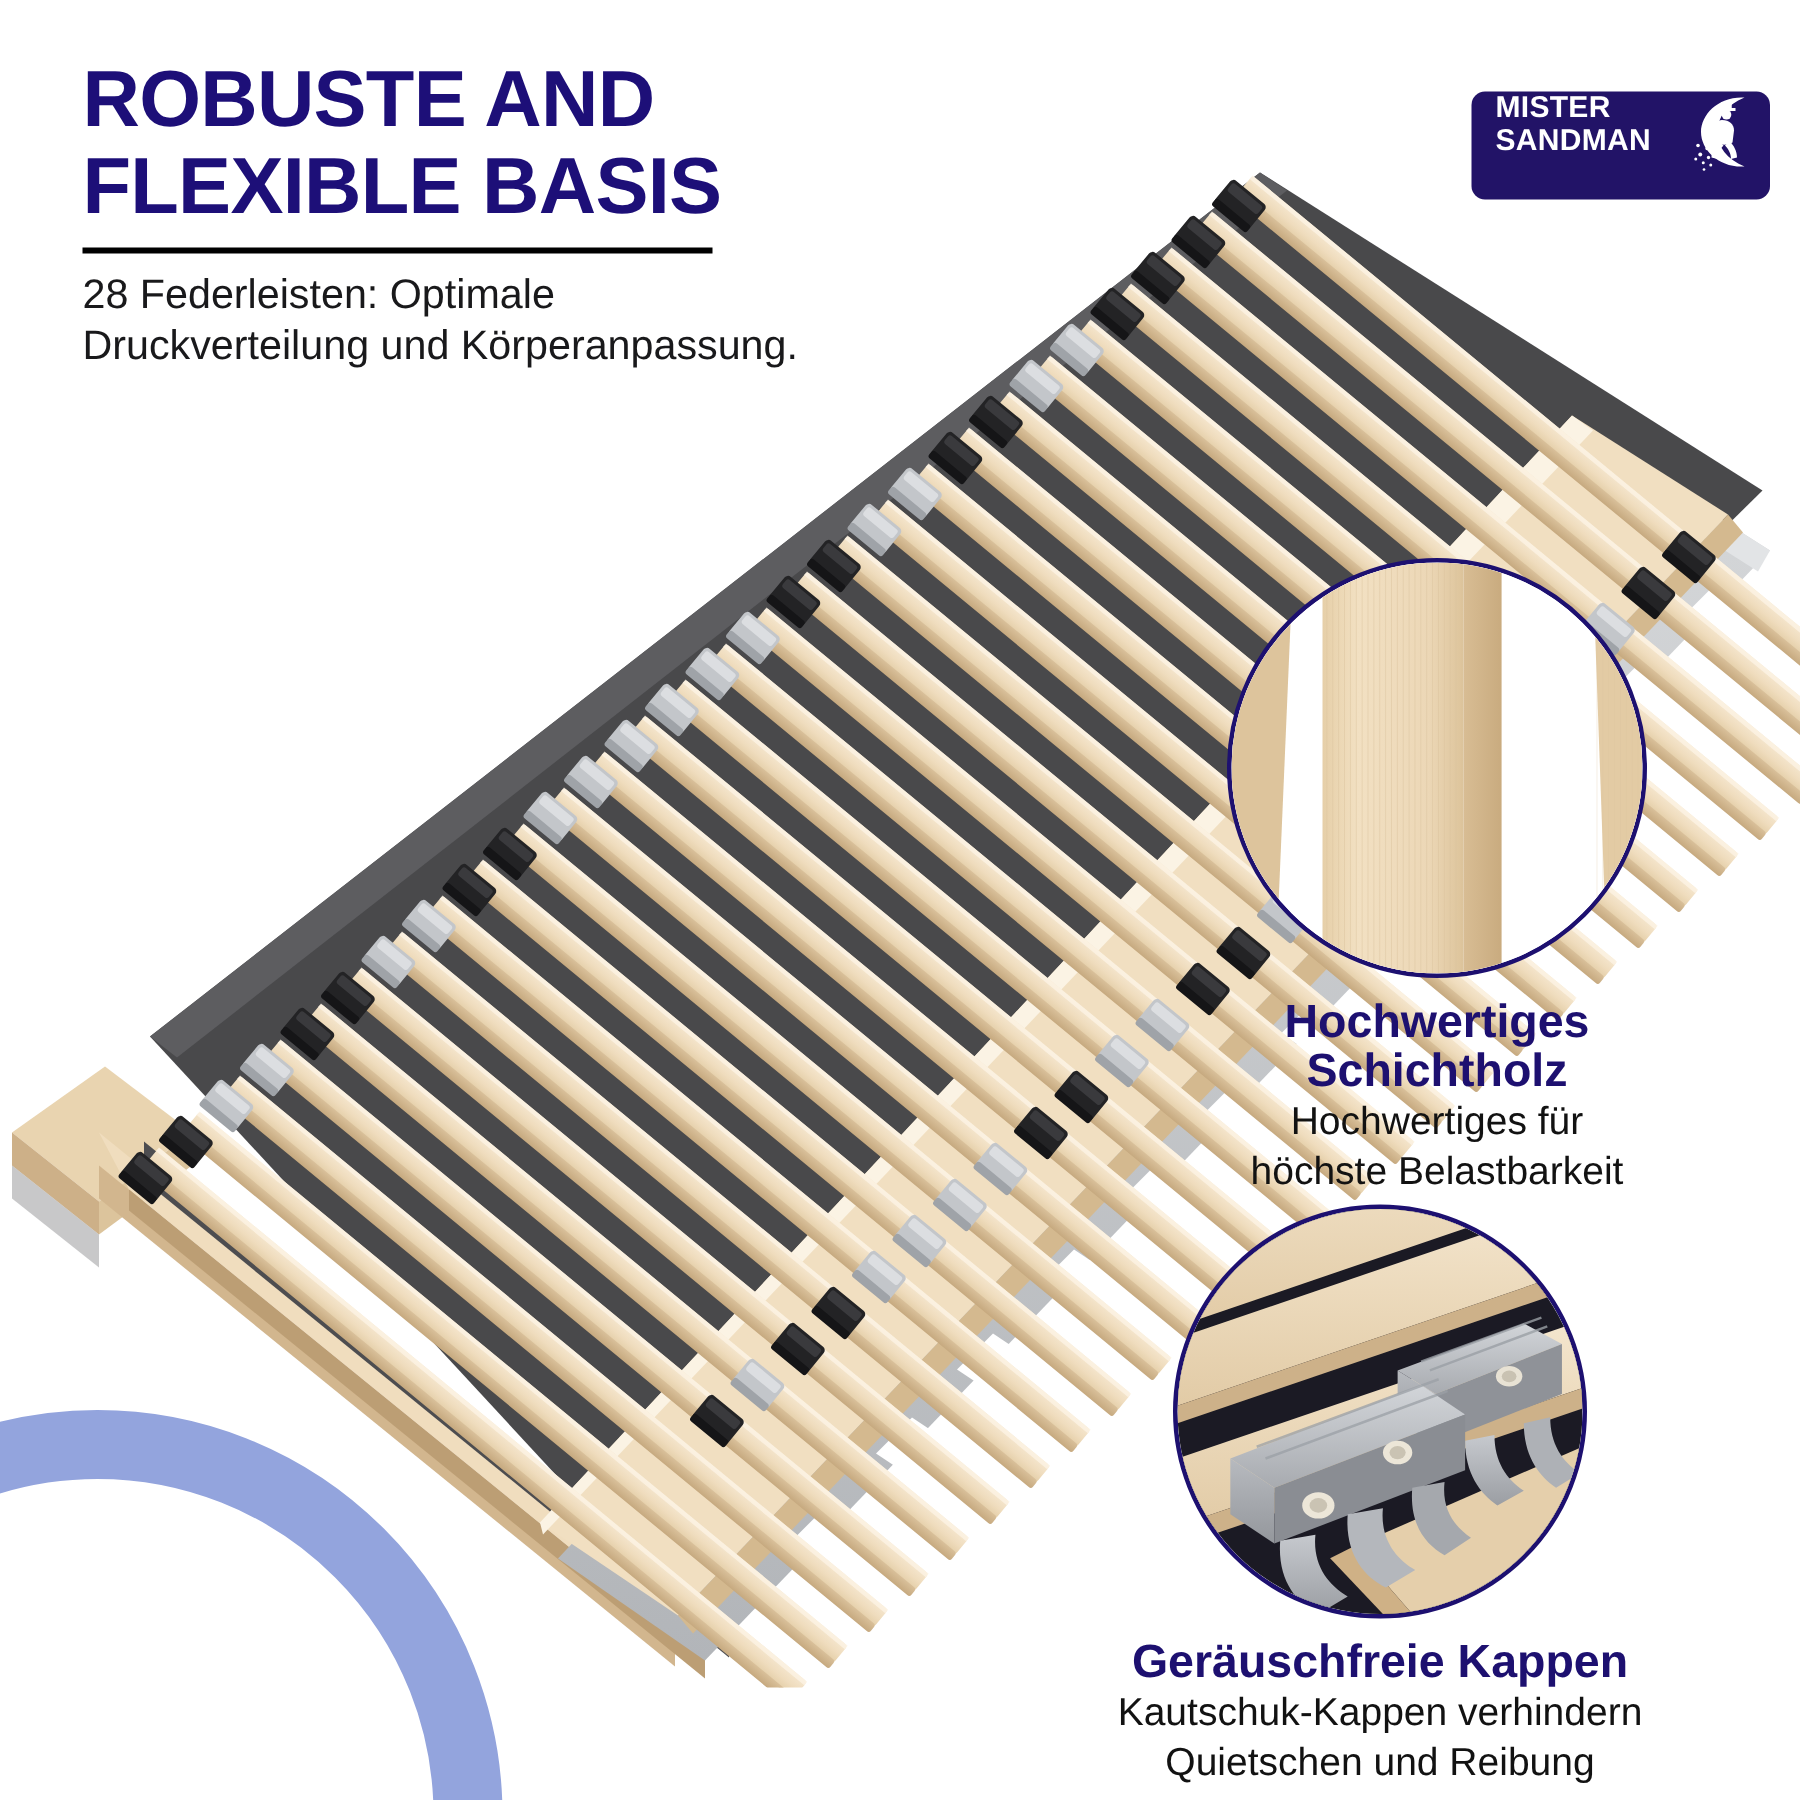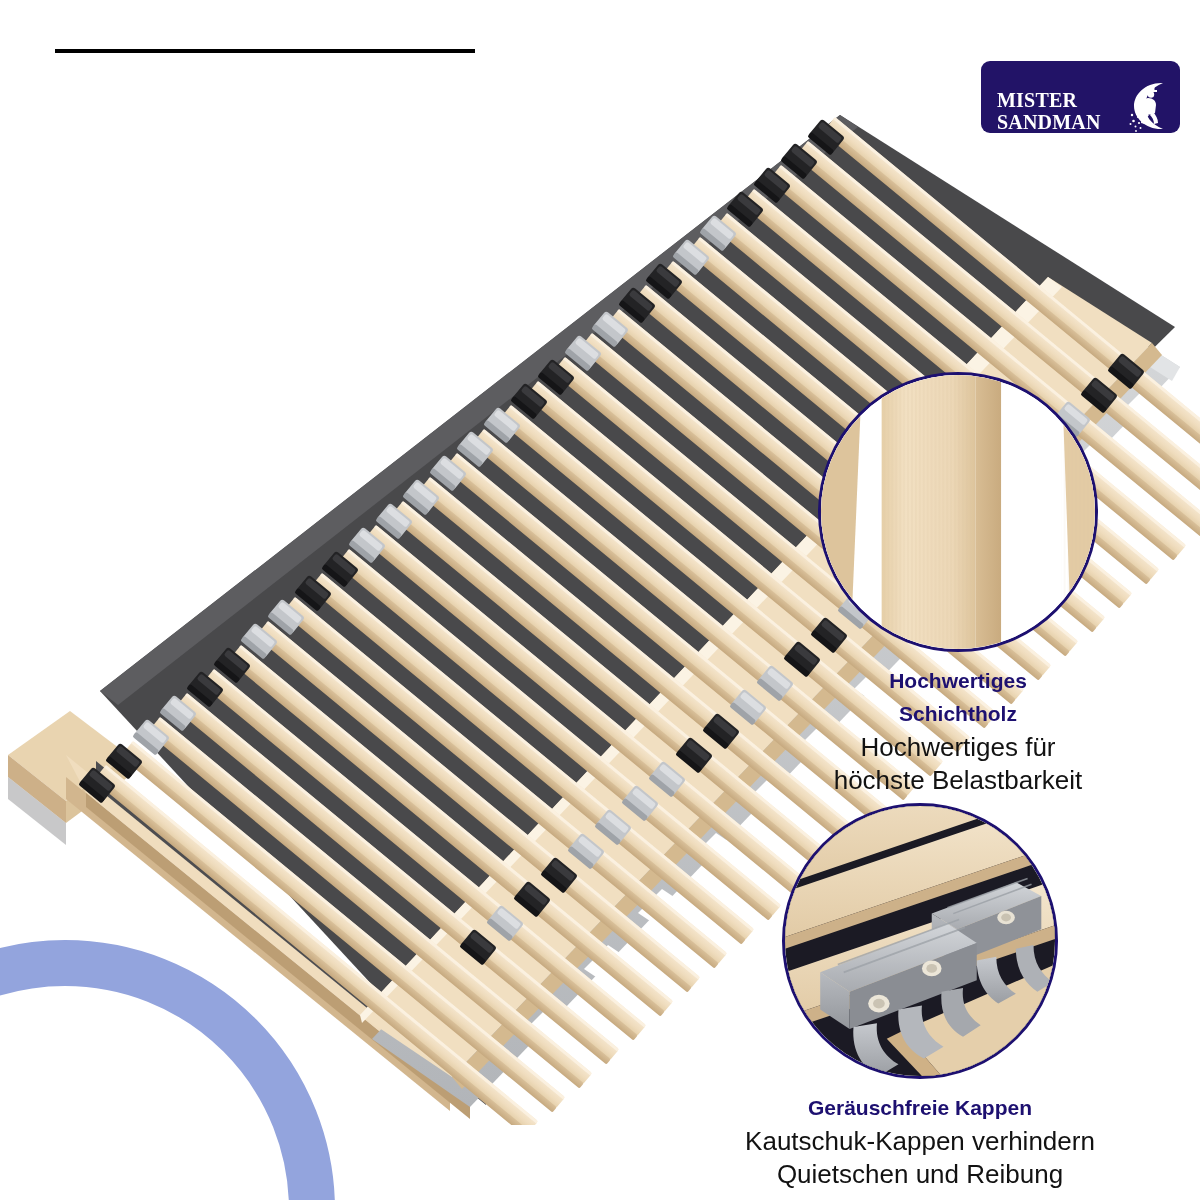--- a/index.html
+++ b/index.html
@@ -51,24 +51,23 @@
     margin:0;
     white-space:pre-line;
   }
 
   
   .logo-badge{
     position:absolute;left:981px;top:61px;
     width:199px;height:72px;
     background:#221367;
     border-radius:9px;
-    display:flex;align-items:flex-end;
+    display:flex;align-items:flex-start;
     box-sizing:border-box;
     padding:0 10px 0 16px;
-    font-family:Liberation Serif, serif;
   }
   .logo-text{
     color:#fff;font-weight:bold;
     font-size:20px;line-height:22px;
     letter-spacing:.2px;
     white-space:pre-line;
     flex:1 1 auto;
   }
   .logo-mark{flex:0 0 auto;width:52px;height:54px;}
   .logo-mark svg{display:block;width:100%;height:100%;}
@@ -86,21 +85,21 @@
   .bubble svg{display:block;width:100%;height:100%;}
 
   #callout-wood{left:818px;top:372px;width:280px;}
   #callout-wood .bubble{width:280px;height:280px;}
   #callout-caps{left:782px;top:803px;width:276px;}
   #callout-caps .bubble{width:276px;height:276px;}
 
   .callout-text{text-align:center;width:100%;}
   .callout-title{
     color:#1d1070;font-weight:bold;
-    font-size:21px;line-height:33px;
+    font-size:31px;line-height:33px;
     margin:10px 0 0 0;white-space:pre-line;
   }
   .callout-desc{
     color:#121212;font-size:26px;line-height:33px;
     margin:1px 0 0 0;white-space:pre-line;
   }
   #callout-wood .callout-text{position:absolute;left:-70px;top:282px;width:420px;}
   #callout-caps .callout-text{position:absolute;left:-118px;top:278px;width:512px;}
 </style>
 </head>
@@ -416,21 +415,25 @@
         <g transform="translate(472,876) rotate(39.5)">
             <use href="#capBlack"></use>
           </g>
       </g>
 
       <polygon points="8,722 66,768 66,790 8,744" fill="#9a9a9d" opacity=".55"></polygon>
     </svg>
   </div>
 
   <div class="headline-block">
+    <h1 class="headline">ROBUSTE AND
+FLEXIBLE BASIS</h1>
     <div class="rule"></div>
+    <p class="subline">28 Federleisten: Optimale
+Druckverteilung und Körperanpassung.</p>
   </div>
 
   <div class="logo-badge">
     <span class="logo-text">MISTER
 SANDMAN</span>
     <span class="logo-mark">
       <svg viewBox="0 0 52 54" xmlns="http://www.w3.org/2000/svg" aria-hidden="true">
 
         <path d="M45 4 C28 3 16 15 16 27 C16 39 28 51 45 50 C33 45 27 37 27 27 C27 17 33 9 45 4 Z" fill="#ffffff"></path>
 

